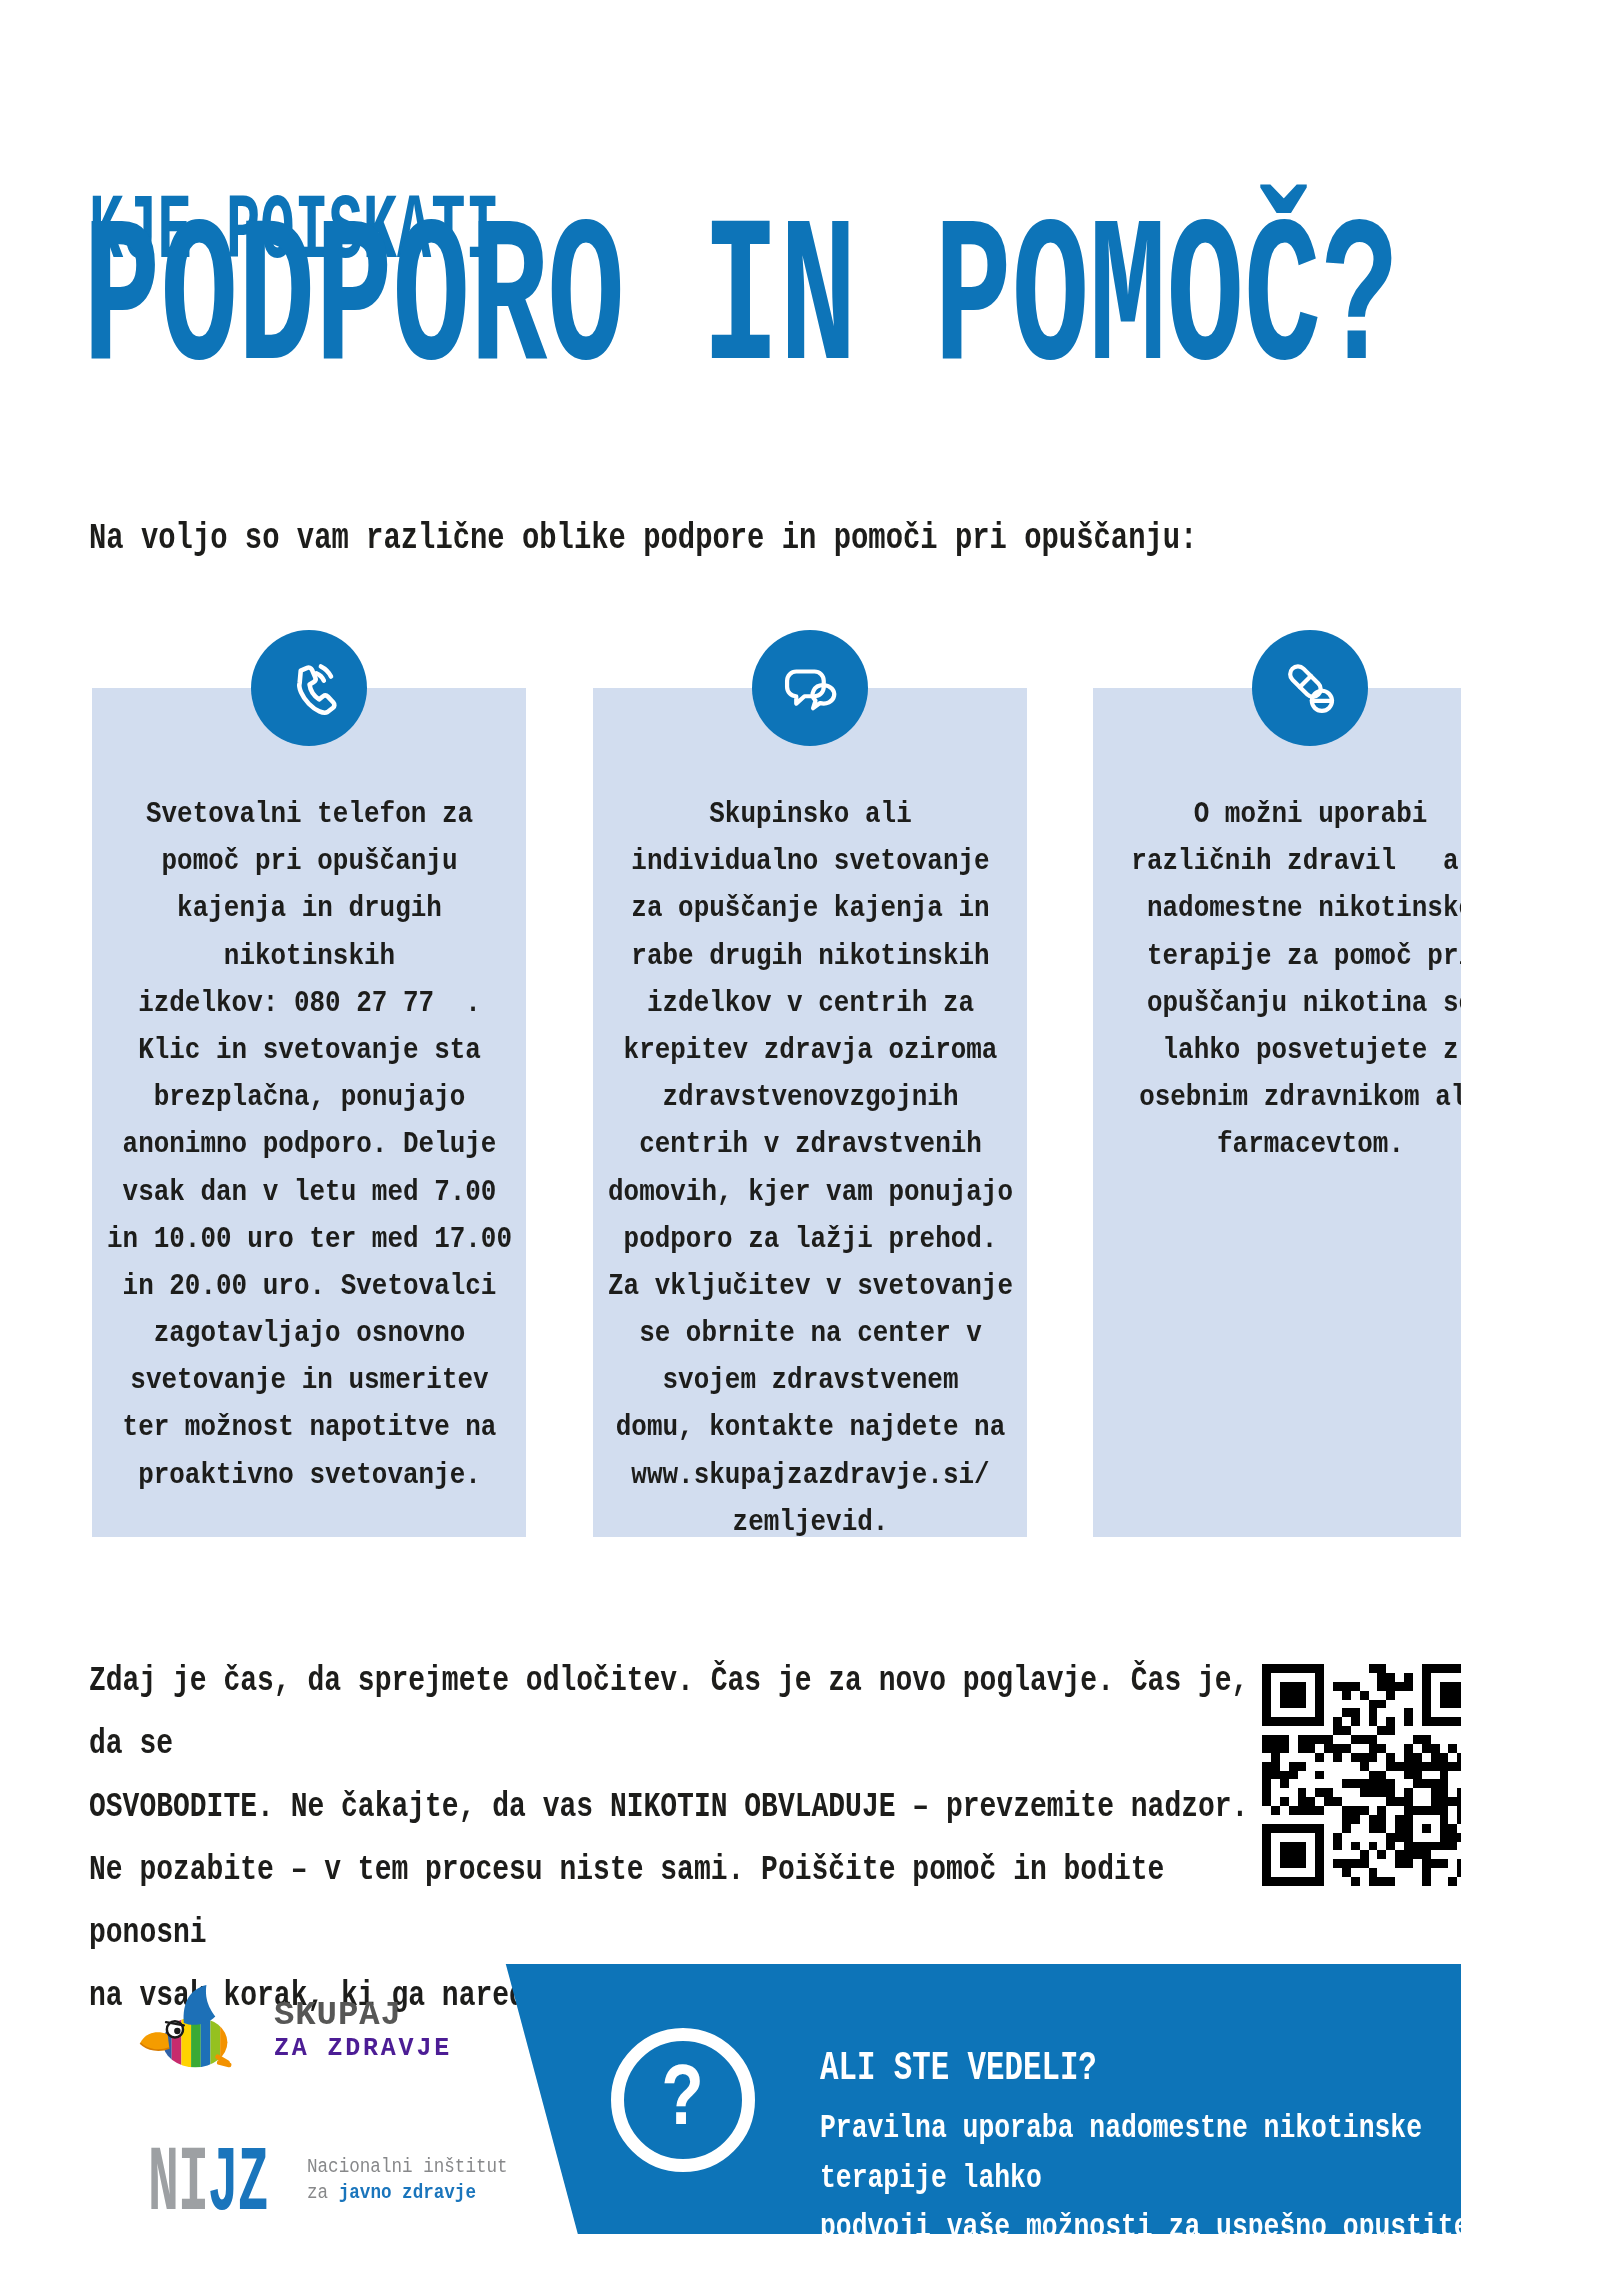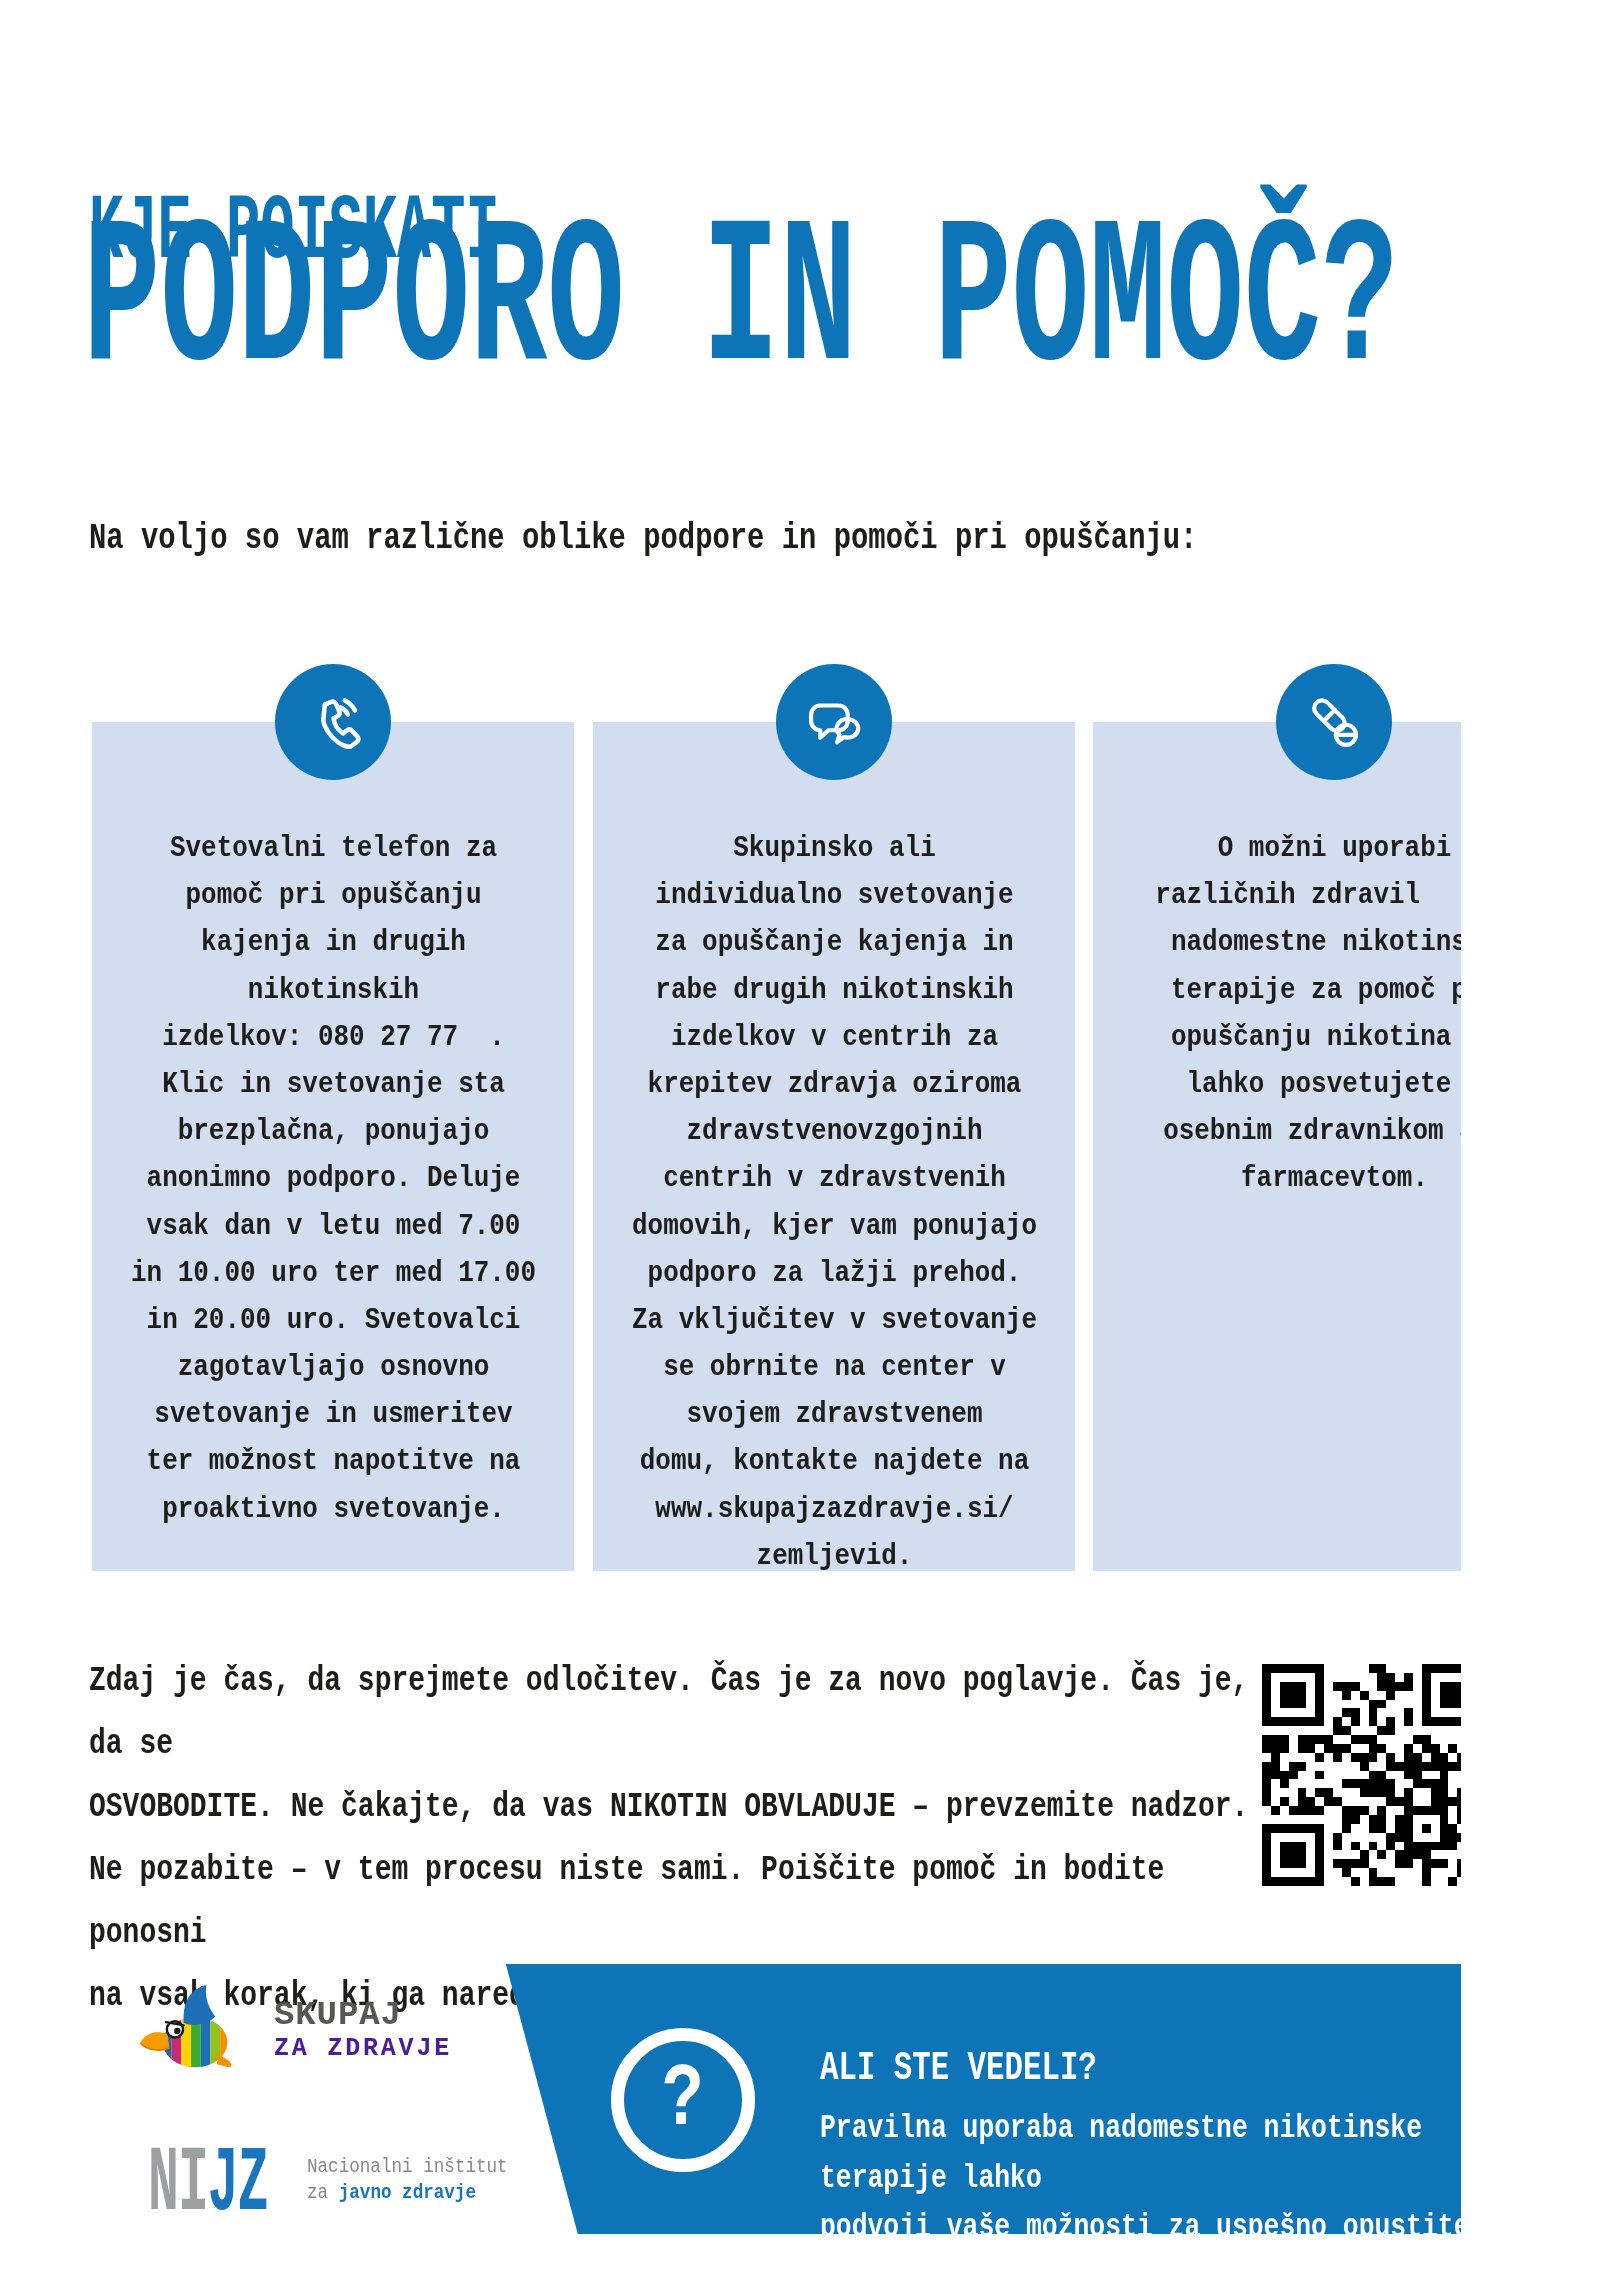--- a/index.html
+++ b/index.html
@@ -13,21 +13,21 @@
 
   
   .kicker{position:absolute;left:89px;top:187px;font-size:92px;line-height:1;font-weight:bold;
           color:var(--blue);white-space:nowrap;transform:scaleX(0.62);transform-origin:left top;letter-spacing:0;}
   .big-title{position:absolute;left:83px;top:214px;font-size:208px;line-height:0.86;font-weight:bold;
           color:var(--blue);white-space:nowrap;transform:scaleX(0.62);transform-origin:left top;}
   .subtitle{position:absolute;left:89px;top:517px;font-size:37px;font-weight:bold;color:var(--ink);
           white-space:nowrap;transform:scaleX(0.78);transform-origin:left top;}
 
   
-  .card{position:absolute;top:722px;width:434px;height:849px;background:var(--cardbg);padding-left:48px;}
+  .card{position:absolute;top:688px;width:434px;height:849px;background:var(--cardbg);}
   .card.c1{left:92px}.card.c2{left:593px}.card.c3{left:1093px}
   .icon-circle{position:absolute;left:50%;top:-58px;transform:translateX(-50%);
           width:116px;height:116px;border-radius:50%;background:var(--blue);
           display:flex;align-items:center;justify-content:center;}
   .icon-circle svg{width:66px;height:66px;display:block;}
   .card-text{position:absolute;left:50%;top:103px;width:493px;margin-left:-246px;
           transform:scaleX(0.88);transform-origin:center top;
           font-size:29.5px;font-weight:bold;line-height:1.6;text-align:center;color:var(--ink);}
   .preline{white-space:pre-line;}
 

